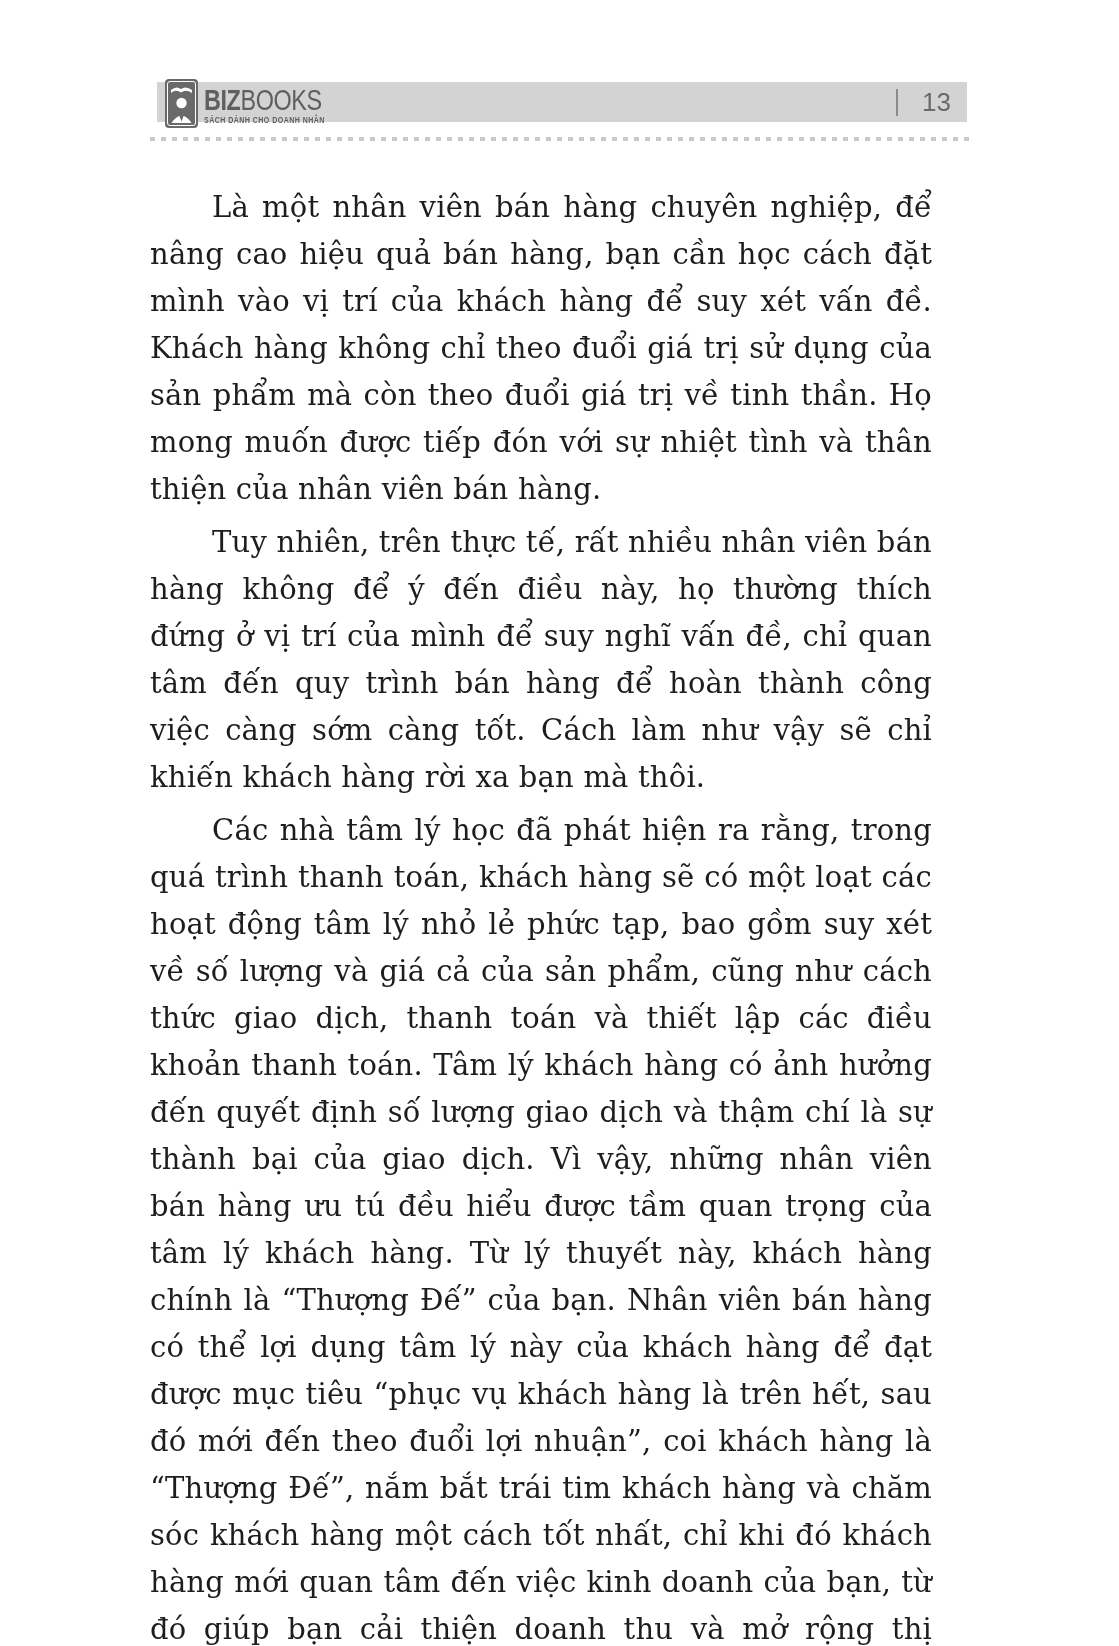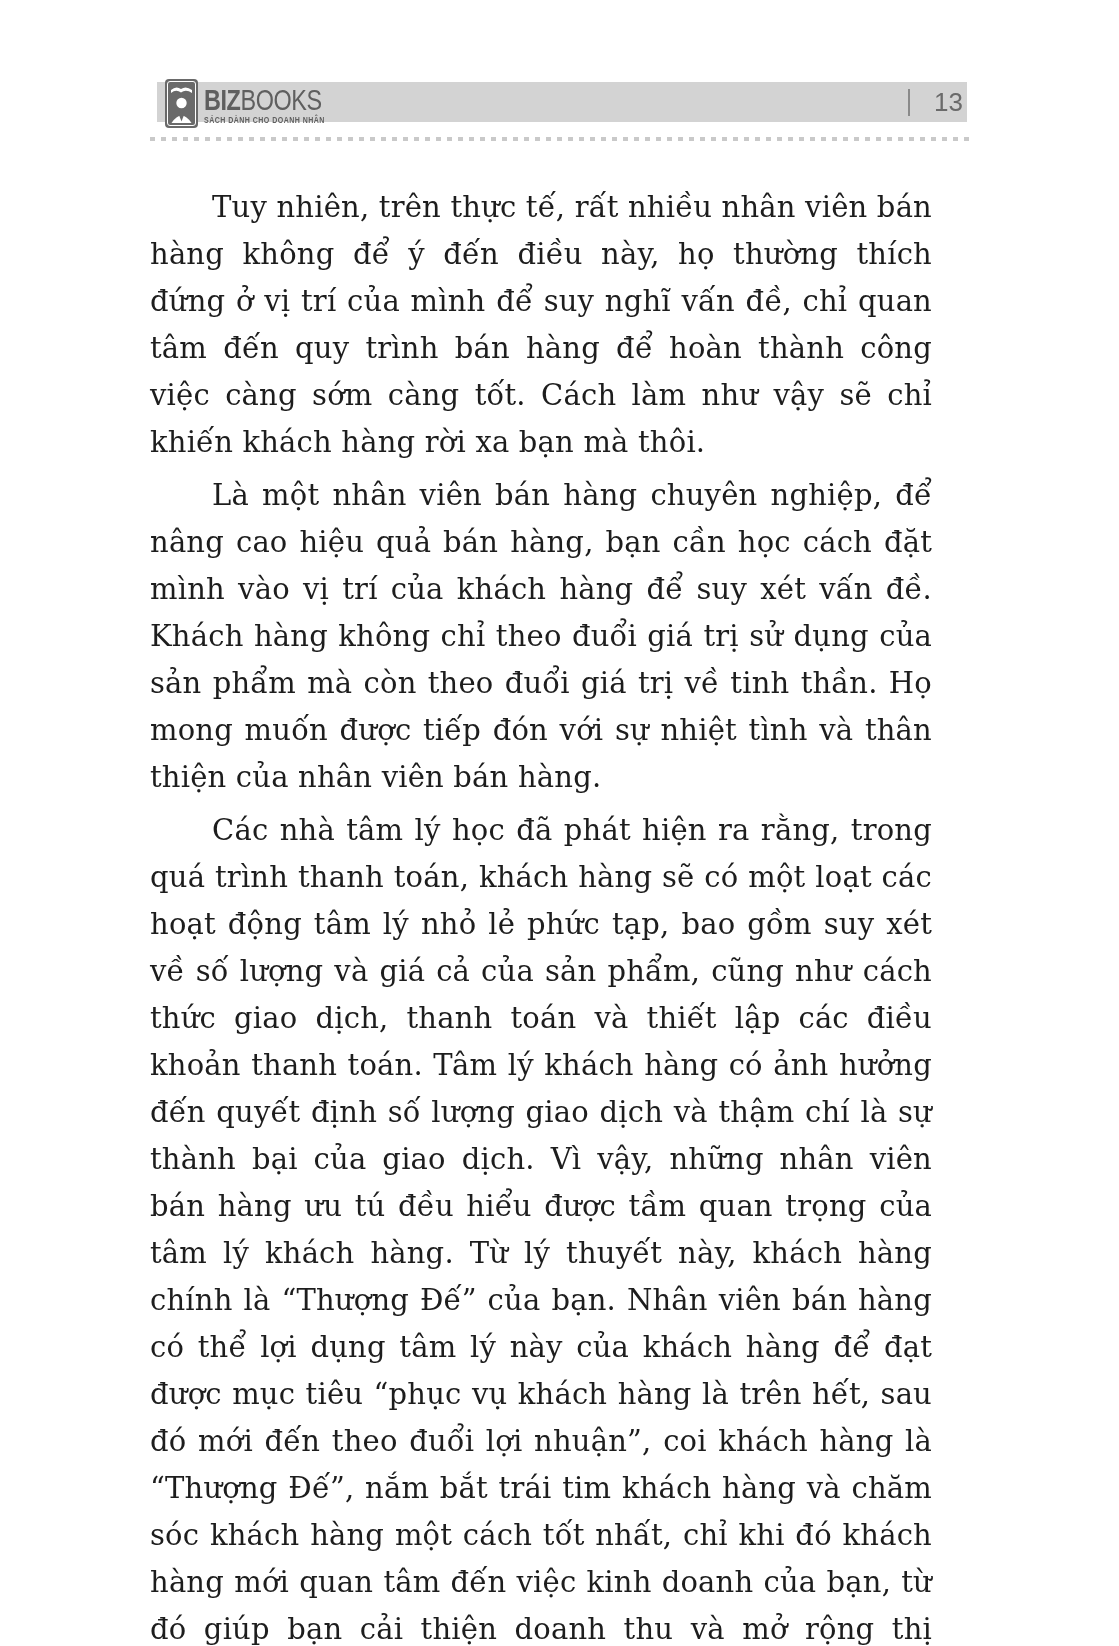--- a/index.html
+++ b/index.html
@@ -72,21 +72,21 @@
     font-weight: 700;
     letter-spacing: 0.6px;
     color: #5f5f5f;
     margin-top: 2px;
     white-space: nowrap;
   }
 
   .page-number {
     display: flex;
     align-items: flex-start;
-    margin-right: 4px;
+    margin-right: 16px;
     gap: 24px;
   }
   .pn-bar {
     display: block;
     width: 2px;
     height: 27px;
     background: #8a8a8a;
   }
   .pn-value {
     font-family: "Liberation Sans", sans-serif;
@@ -141,18 +141,18 @@
     <div class="page-number">
       <span class="pn-bar"></span>
       <span class="pn-value">13</span>
     </div>
 
   </header>
 
   <div class="perforation"></div>
 
   <main class="content">
+    <p>Là một nhân viên bán hàng chuyên nghiệp, để nâng cao hiệu quả bán hàng, bạn cần học cách đặt mình vào vị trí của khách hàng để suy xét vấn đề. Khách hàng không chỉ theo đuổi giá trị sử dụng của sản phẩm mà còn theo đuổi giá trị về tinh thần. Họ mong muốn được tiếp đón với sự nhiệt tình và thân thiện của nhân viên bán hàng.</p>
     <p>Tuy nhiên, trên thực tế, rất nhiều nhân viên bán hàng không để ý đến điều này, họ thường thích đứng ở vị trí của mình để suy nghĩ vấn đề, chỉ quan tâm đến quy trình bán hàng để hoàn thành công việc càng sớm càng tốt. Cách làm như vậy sẽ chỉ khiến khách hàng rời xa bạn mà thôi.</p>
-    <p>Là một nhân viên bán hàng chuyên nghiệp, để nâng cao hiệu quả bán hàng, bạn cần học cách đặt mình vào vị trí của khách hàng để suy xét vấn đề. Khách hàng không chỉ theo đuổi giá trị sử dụng của sản phẩm mà còn theo đuổi giá trị về tinh thần. Họ mong muốn được tiếp đón với sự nhiệt tình và thân thiện của nhân viên bán hàng.</p>
     <p>Các nhà tâm lý học đã phát hiện ra rằng, trong quá trình thanh toán, khách hàng sẽ có một loạt các hoạt động tâm lý nhỏ lẻ phức tạp, bao gồm suy xét về số lượng và giá cả của sản phẩm, cũng như cách thức giao dịch, thanh toán và thiết lập các điều khoản thanh toán. Tâm lý khách hàng có ảnh hưởng đến quyết định số lượng giao dịch và thậm chí là sự thành bại của giao dịch. Vì vậy, những nhân viên bán hàng ưu tú đều hiểu được tầm quan trọng của tâm lý khách hàng. Từ lý thuyết này, khách hàng chính là “Thượng Đế” của bạn. Nhân viên bán hàng có thể lợi dụng tâm lý này của khách hàng để đạt được mục tiêu “phục vụ khách hàng là trên hết, sau đó mới đến theo đuổi lợi nhuận”, coi khách hàng là “Thượng Đế”, nắm bắt trái tim khách hàng và chăm sóc khách hàng một cách tốt nhất, chỉ khi đó khách hàng mới quan tâm đến việc kinh doanh của bạn, từ đó giúp bạn cải thiện doanh thu và mở rộng thị trường.</p>
   </main>
 
 </div>
 
 </body></html>

